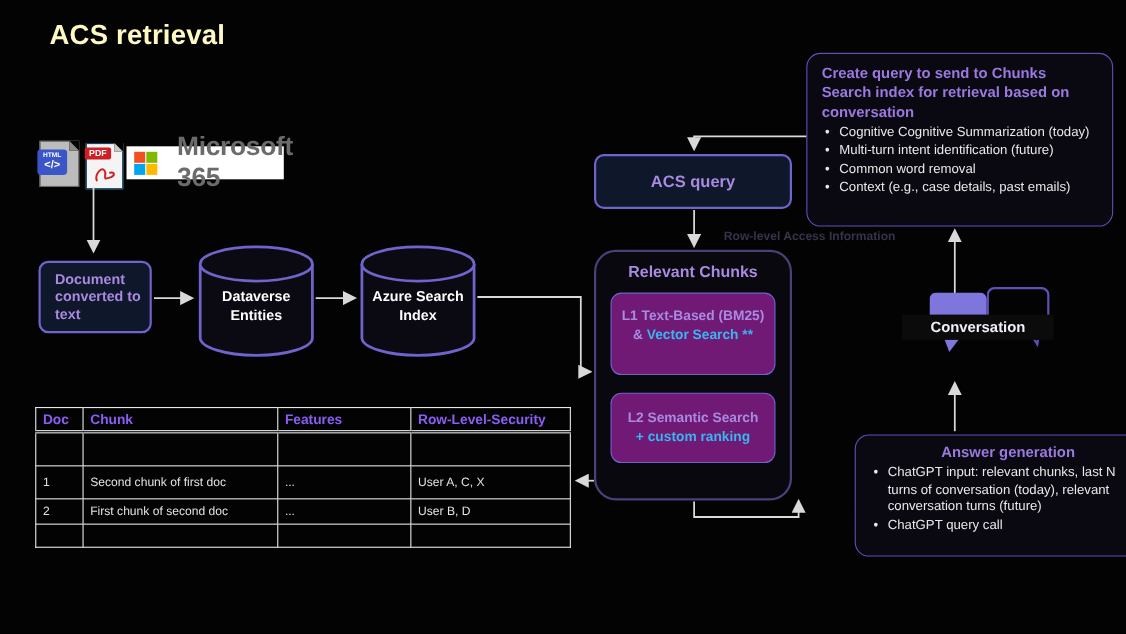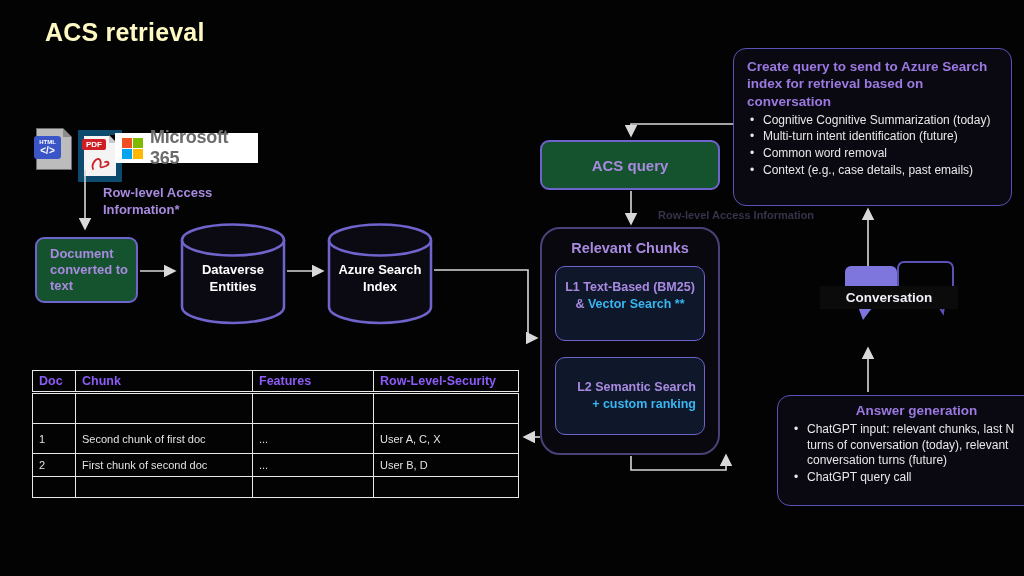--- a/index.html
+++ b/index.html
@@ -5,38 +5,38 @@
   html,body{margin:0;padding:0;background:#000;}
   #stage{
     position:relative;width:1024px;height:576px;background:#030303;overflow:hidden;
     font-family:"Liberation Sans",sans-serif;color:#e8e8e8;
   }
   .abs{position:absolute;}
   
   .title{left:45px;top:18px;font-size:25px;font-weight:bold;color:#fef9c3;letter-spacing:.2px;}
   
   .node{
-    background:#14532d;border:2px solid #6f63cc;border-radius:9px;
+    background:#0f172a;border:2px solid #6f63cc;border-radius:9px;
     color:#a88ae0;font-weight:bold;box-sizing:border-box;
   }
   .doc-box{left:35px;top:237px;width:103px;height:66px;font-size:13px;
     display:flex;align-items:center;padding-left:13px;line-height:1.25;}
   .acs-box{left:540px;top:140px;width:180px;height:50px;font-size:15px;
     display:flex;align-items:center;justify-content:center;}
   
   .chunks{left:540px;top:227px;width:180px;height:228px;background:#08080e;
     border:2px solid #494178;border-radius:20px;box-sizing:border-box;}
   .chunks-title{left:540px;top:240px;width:180px;text-align:center;
     color:#a88ae0;font-weight:bold;font-size:14.5px;}
   .inner-box{
-    background:#0f172a;border:1.5px solid #6f63cc;border-radius:10px;box-sizing:border-box;
+    background:#701a75;border:1.5px solid #6f63cc;border-radius:10px;box-sizing:border-box;
     display:flex;flex-direction:column;align-items:center;justify-content:center;
     text-align:center;font-weight:bold;font-size:12.5px;line-height:1.35;color:#a88ae0;padding:4px 8px;}
   .l1-box{left:555px;top:266px;width:150px;height:75px;display:block;padding-top:12px;}
-  .l2-box{left:555px;top:357px;width:150px;height:78px;align-items:flex-end;}
+  .l2-box{left:555px;top:357px;width:150px;height:64px;}
   .cyan{color:#38b6f0;}
   
   .bigbox{
     background:#0a0912;border:1.5px solid #5b52b8;border-radius:13px;box-sizing:border-box;
     padding:9px 13px;}
   .create-box{left:733px;top:48px;width:279px;height:158px;}
   .answer-box{left:733px;top:395px;width:279px;height:111px;padding-top:6px;margin-left:44px;}
   .bighead{color:#9b79e0;font-weight:bold;font-size:13.5px;line-height:1.28;}
   .answer-box .bighead{text-align:center;}
   ul.bullets{margin:3px 0 0 0;padding:0;list-style:none;font-size:12px;color:#e8e8e8;line-height:1.3;}
@@ -65,30 +65,30 @@
   
   .html-icon{left:33px;top:128px;width:40px;height:40px;}
   .html-page{position:absolute;left:3px;top:0;width:34px;height:40px;background:#bcbcbc;border:1px solid #6a6a6a;}
   .html-fold{position:absolute;right:-1px;top:-1px;width:0;height:0;
     border-left:9px solid #8b8b8b;border-top:9px solid #030303;}
   .html-badge{position:absolute;left:-3px;top:7px;width:27px;height:23px;background:#3a55c8;
     border-radius:3px;color:#fff;text-align:center;line-height:1;}
   .html-badge .t1{font-size:6px;font-weight:bold;display:block;margin-top:3px;}
   .html-badge .t2{font-size:10px;font-weight:bold;display:block;margin-top:1px;}
   .pdf-icon{left:76px;top:128px;width:38px;height:42px;}
-  .pdf-page{position:absolute;left:2px;top:2px;width:32px;height:40px;background:#f4f4f4;border:6px solid #0c4a6e;}
+  .pdf-page{position:absolute;left:2px;top:2px;width:32px;height:40px;background:#f4f4f4;border:1px solid #0c4a6e;}
   .pdf-fold{position:absolute;right:-1px;top:-1px;width:0;height:0;
     border-left:8px solid #c9c9c9;border-top:8px solid #030303;}
   .pdf-label{position:absolute;left:-2px;top:3px;background:#cf1f25;color:#fff;
     font-size:8px;font-weight:bold;padding:1px 4px;border-radius:2px;}
   .ms-logo{left:115px;top:133px;width:143px;height:30px;background:#fff;
     display:flex;align-items:center;padding-left:7px;box-sizing:border-box;}
   .ms-grid{width:21px;height:21px;display:grid;grid-template-columns:10px 10px;grid-template-rows:10px 10px;gap:1px;}
   .ms-grid i{display:block;}
-  .ms-text{color:#6b6b6b;font-weight:bold;font-size:18px;margin-left:7px;letter-spacing:-.3px;}
+  .ms-text{color:#6b6b6b;font-weight:bold;font-size:24px;margin-left:18px;letter-spacing:-.3px;}
   svg.overlay{position:absolute;left:0;top:0;pointer-events:none;}
 </style>
 </head>
 <body>
 
 <div id="stage">
 
   <div class="abs title">ACS retrieval</div>
 
   <div class="abs html-icon">
@@ -112,21 +112,20 @@
   <div class="abs ms-logo">
     <span class="ms-grid">
       <i style="background:#f25022"></i>
         <i style="background:#7fba00"></i>
       <i style="background:#00a4ef"></i>
         <i style="background:#ffb900"></i>
     </span>
     <span class="ms-text">Microsoft 365</span>
   </div>
 
-  <div class="abs rl-label">Row-level Access Information*</div>
   <div class="abs faint-label">Row-level Access Information</div>
 
   <div class="abs node doc-box">Document converted to text</div>
 
   <div class="abs" style="left:180px;top:222px;">
     <svg class="cyl" viewBox="0 0 106 103">
       <path d="M2,18 L2,85 A51,16 0 0 0 104,85 L104,18" fill="#0b0a12" stroke="#6f63cc" stroke-width="2.5"></path>
       <ellipse cx="53" cy="18" rx="51" ry="15.5" fill="#0b0a12" stroke="#6f63cc" stroke-width="2.5"></ellipse>
     </svg>
     <div class="abs cyl-label" style="left:0;top:40px;">Dataverse Entities</div>
@@ -146,21 +145,21 @@
   <div class="abs chunks-title">Relevant Chunks</div>
   <div class="abs inner-box l1-box">
     <span>L1 Text-Based (BM25) &amp; </span><span class="cyan">Vector Search **</span>
   </div>
   <div class="abs inner-box l2-box">
     <span>L2 Semantic Search</span>
     <span class="cyan">+ custom ranking</span>
   </div>
 
   <div class="abs bigbox create-box">
-    <div class="bighead">Create query to send to Azure Search index for retrieval based on conversation</div>
+    <div class="bighead">Create query to send to Chunks Search index for retrieval based on conversation</div>
     <ul class="bullets">
         <li>Cognitive Cognitive Summarization (today)</li>
         <li>Multi-turn intent identification (future)</li>
         <li>Common word removal</li>
         <li>Context (e.g., case details, past emails)</li>
       </ul>
   </div>
 
   <div class="abs" style="left:845px;top:266px;z-index:4;">
     <svg width="58" height="58">

